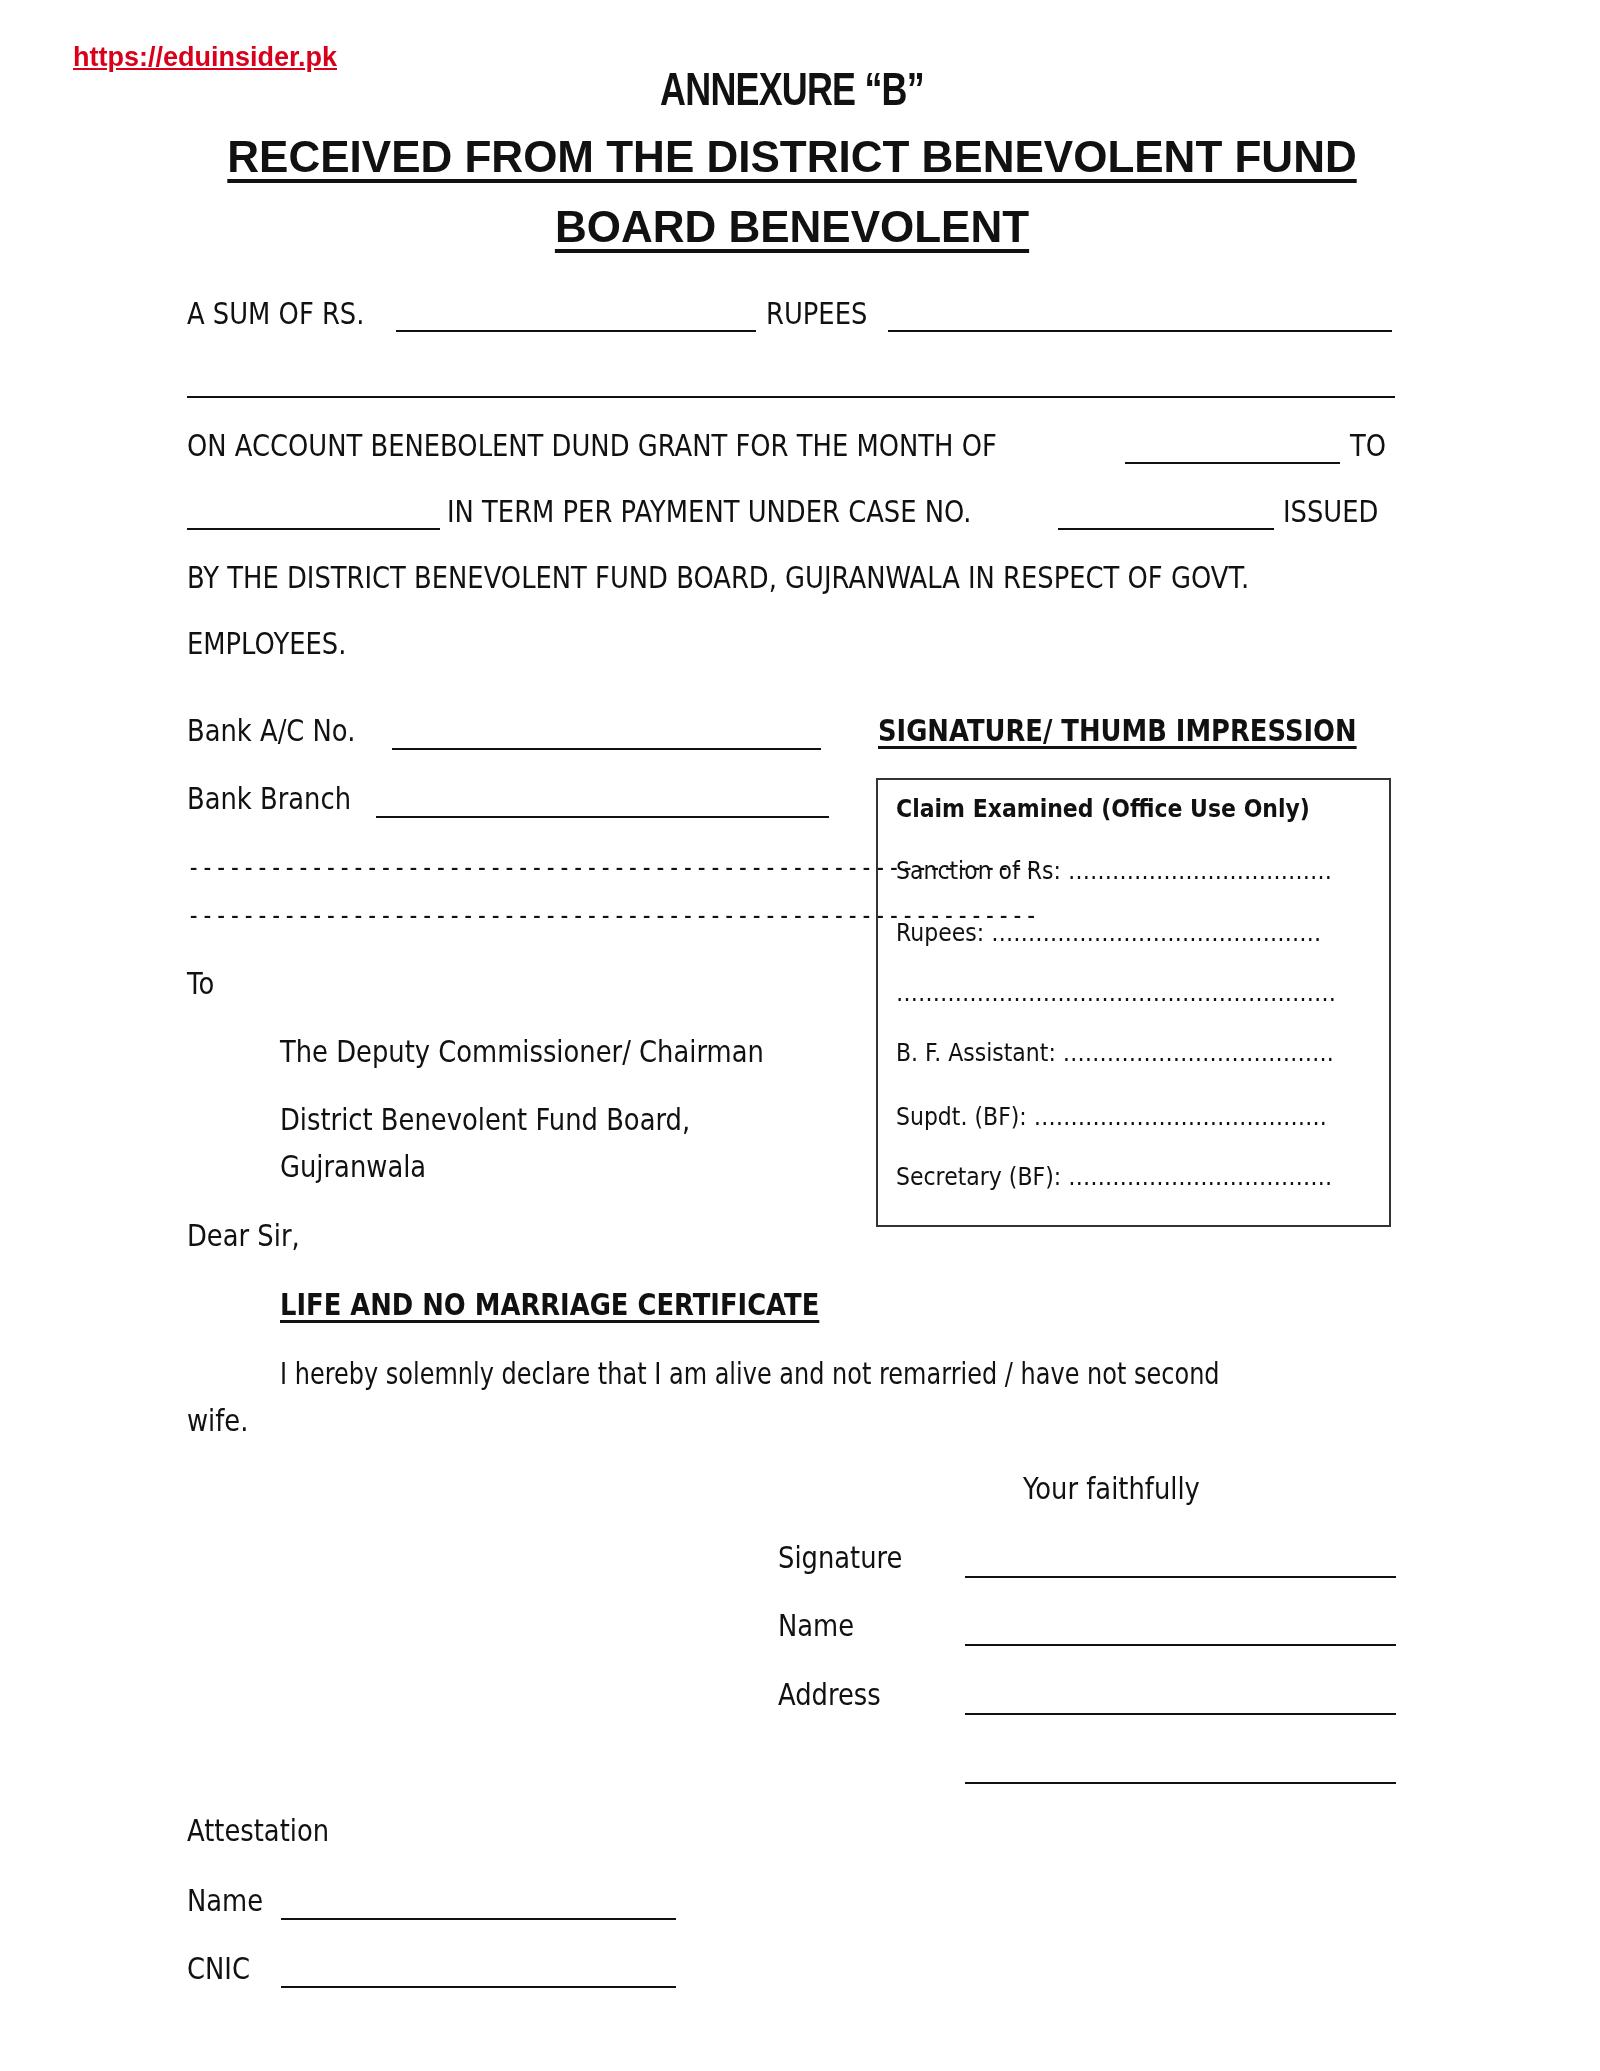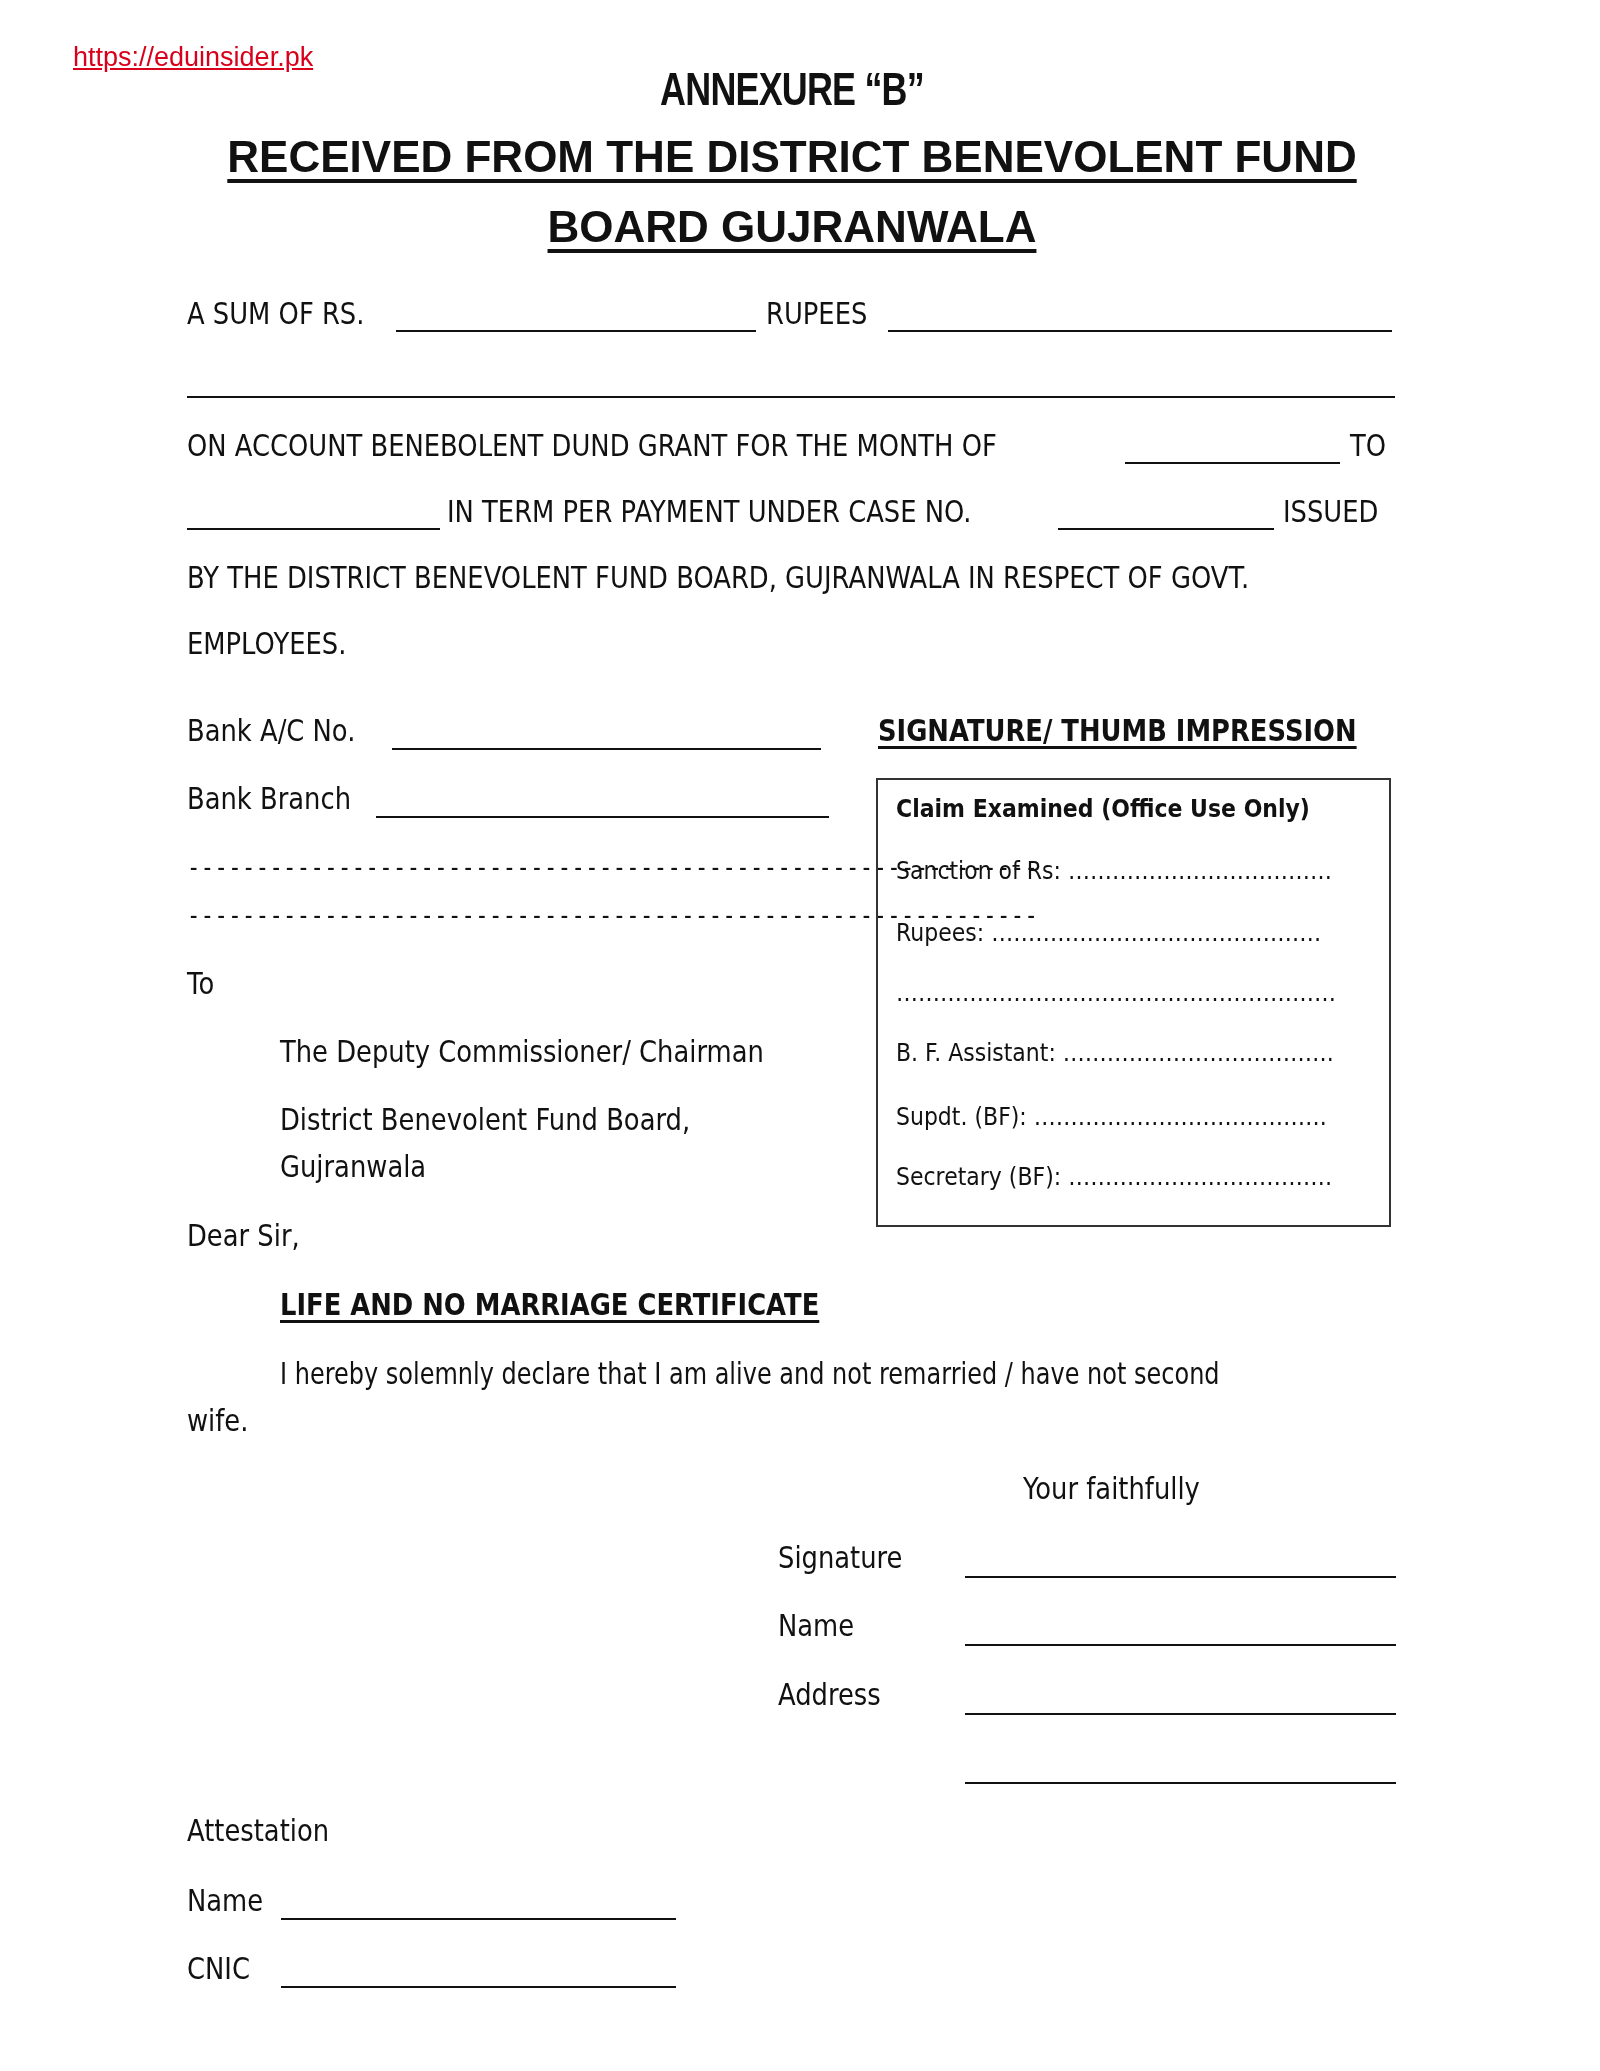--- a/index.html
+++ b/index.html
@@ -1,39 +1,39 @@
 <!DOCTYPE html>
 <html><head>
 <meta charset="utf-8">
 <style>
   html, body { margin:0; padding:0; background:#ffffff; }
   body { width:1600px; height:2071px; position:relative; overflow:hidden; color:#111; font-family:"Liberation Sans", sans-serif; }
   .abs { position:absolute; white-space:nowrap; }
-  .link { left:73px; top:42px; font-size:27px; color:#d9001b; text-decoration:underline; font-family:"Liberation Sans", sans-serif; }
+  .link { left:73px; top:42px; font-size:27px; color:#d9001b; text-decoration:underline; font-family:"Liberation Sans", sans-serif;font-weight:bold; }
   .annex { left:0; width:1584px; top:62px; text-align:center; font-size:46px; font-weight:bold; letter-spacing:-1px; transform:scaleX(0.78); transform-origin:792px 0; font-family:"Liberation Sans", sans-serif; }
   .title { left:0; width:1584px; text-align:center; font-size:44px; font-weight:bold; font-family:"Liberation Sans", sans-serif; }
   .title span { text-decoration:underline; text-decoration-thickness:4px; text-underline-offset:7px; }
   .t1 { top:132px; }
   .t2 { top:202px; }
   .body { font-size:30px; font-family:"DejaVu Sans", sans-serif; transform-origin:0 0; }
   .cond { transform:scaleX(0.86); }
   .uline { position:absolute; height:0; border-bottom:2px solid #111; }
   .dash { font-size:26px; letter-spacing:0.5px; font-family:"DejaVu Sans Mono", monospace; }
   .box { position:absolute; left:876px; top:778px; width:515px; height:449px; border:2px solid #333; box-sizing:border-box; }
   .box .row { position:absolute; left:18px; font-size:25px; font-family:"DejaVu Sans", sans-serif; white-space:nowrap; transform:scaleX(0.88); transform-origin:0 0; }
   .bold { font-weight:bold; }
   .ul { text-decoration:underline; text-decoration-thickness:3px; text-underline-offset:5px; }
 </style>
 </head>
 <body>
 
 <div class="abs link">https://eduinsider.pk</div>
 <div class="abs annex">ANNEXURE “B”</div>
 <div class="abs title t1"><span>RECEIVED FROM THE DISTRICT BENEVOLENT FUND</span></div>
-<div class="abs title t2"><span>BOARD GUJRANWALA</span></div>
+<div class="abs title t2"><span>BOARD BENEVOLENT</span></div>
 
 <div class="abs body cond" style="left:187px;top:296px;">A SUM OF RS.</div>
 <div class="uline" style="left:396px;top:330px;width:360px;"></div>
 <div class="abs body cond" style="left:766px;top:296px;">RUPEES</div>
 <div class="uline" style="left:888px;top:330px;width:504px;"></div>
 <div class="uline" style="left:187px;top:396px;width:1208px;"></div>
 
 <div class="abs body cond" style="left:187px;top:428px;">ON ACCOUNT BENEBOLENT DUND GRANT FOR THE MONTH OF</div>
 <div class="uline" style="left:1125px;top:462px;width:215px;"></div>
 <div class="abs body cond" style="left:1350px;top:428px;">TO</div>

